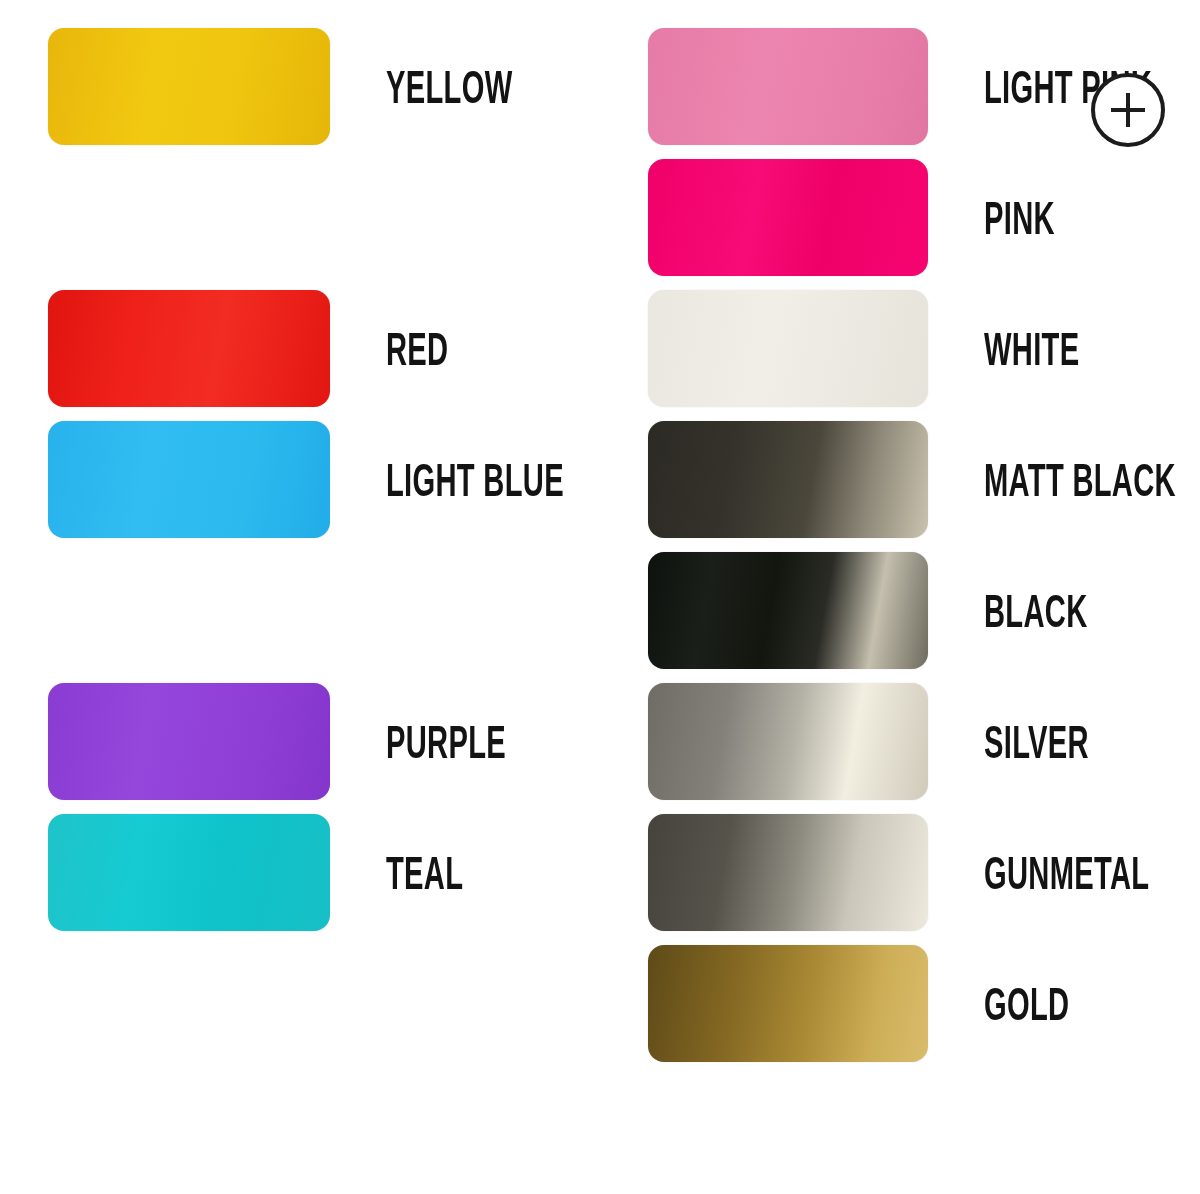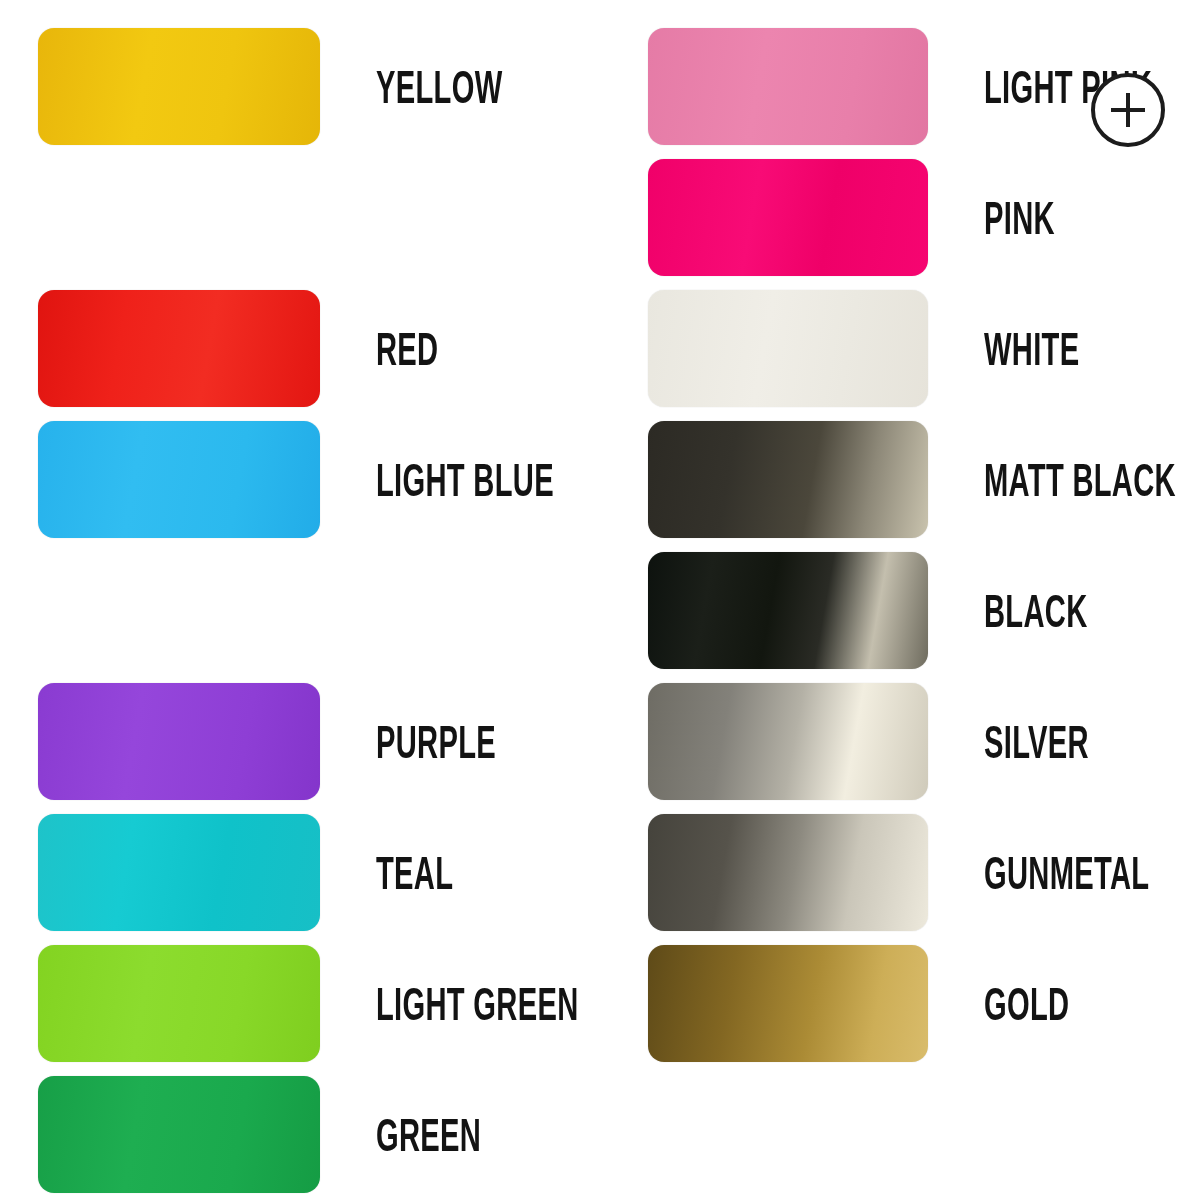--- a/index.html
+++ b/index.html
@@ -40,21 +40,21 @@
     align-items: center;
   }
 
   .swatch {
     width: 282px;
     height: 117px;
     border-radius: 16px;
     flex: 0 0 auto;
     box-shadow: 0 0 1px rgba(0,0,0,0.25);
   }
-  .column.left  .swatch-row { padding-left: 38px; }
+  .column.left  .swatch-row { padding-left: 48px; }
   .column.right .swatch-row { padding-left: 8px; }
   .column.right .swatch { width: 280px; }
 
   .swatch-label {
     margin-left: 56px;
     font-size: 47px;
     line-height: 1;
     font-weight: 700;
     letter-spacing: 0.5px;
     color: #131313;
@@ -117,29 +117,21 @@
     <div class="swatch-row" style="top:814px">
       <div class="swatch" style="background:linear-gradient(100deg,#1EC3C9 0%,#16CBD2 32%,#0FC2C9 64%,#17BFC6 100%)"></div>
       <div class="swatch-label">TEAL</div>
     </div>
 
     <div class="swatch-row" style="top:683px">
       <div class="swatch" style="background:linear-gradient(100deg,#8A3BD1 0%,#9546DB 35%,#8E3ED5 72%,#8435CB 100%)"></div>
       <div class="swatch-label">PURPLE</div>
     </div>
 
-    <div class="swatch-row" style="top:945px">
-      <div class="swatch" style="background:linear-gradient(100deg,#83D321 0%,#8CDC2E 38%,#88D828 70%,#7FCE1F 100%)"></div>
-      <div class="swatch-label">LIGHT GREEN</div>
-    </div>
 
-    <div class="swatch-row" style="top:1076px">
-      <div class="swatch" style="background:linear-gradient(100deg,#179F47 0%,#1EAE51 35%,#1AA94D 70%,#159C44 100%)"></div>
-      <div class="swatch-label">GREEN</div>
-    </div>
 
   </div>
 
   <div class="column right">
 
     <div class="swatch-row" style="top:28px">
       <div class="swatch" style="background:linear-gradient(100deg,#E57BA6 0%,#EC85AF 40%,#E87FAA 72%,#E276A2 100%)"></div>
       <div class="swatch-label">LIGHT PINK</div>
     </div>
 

